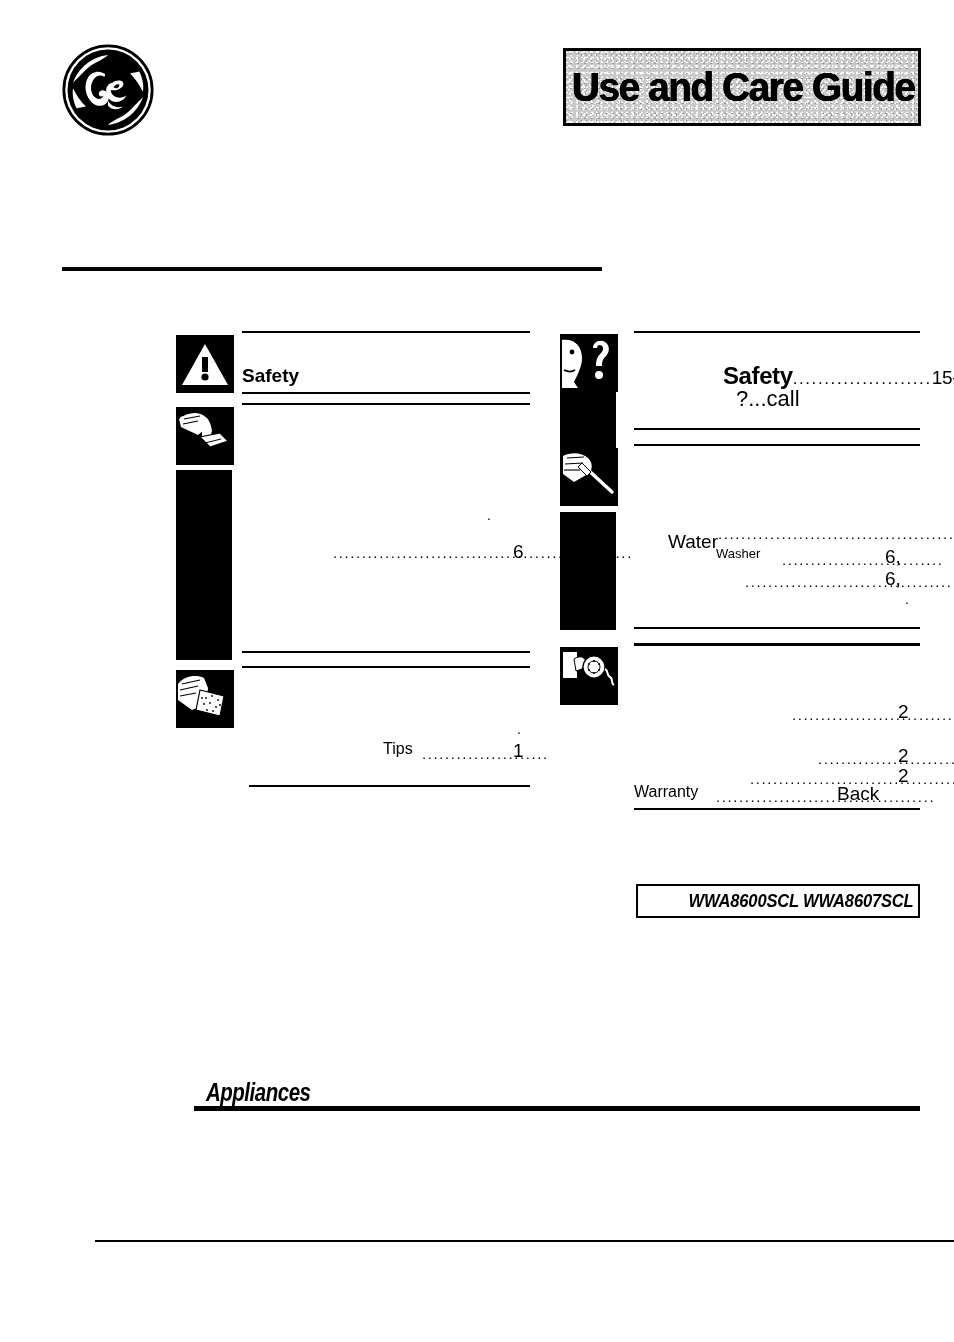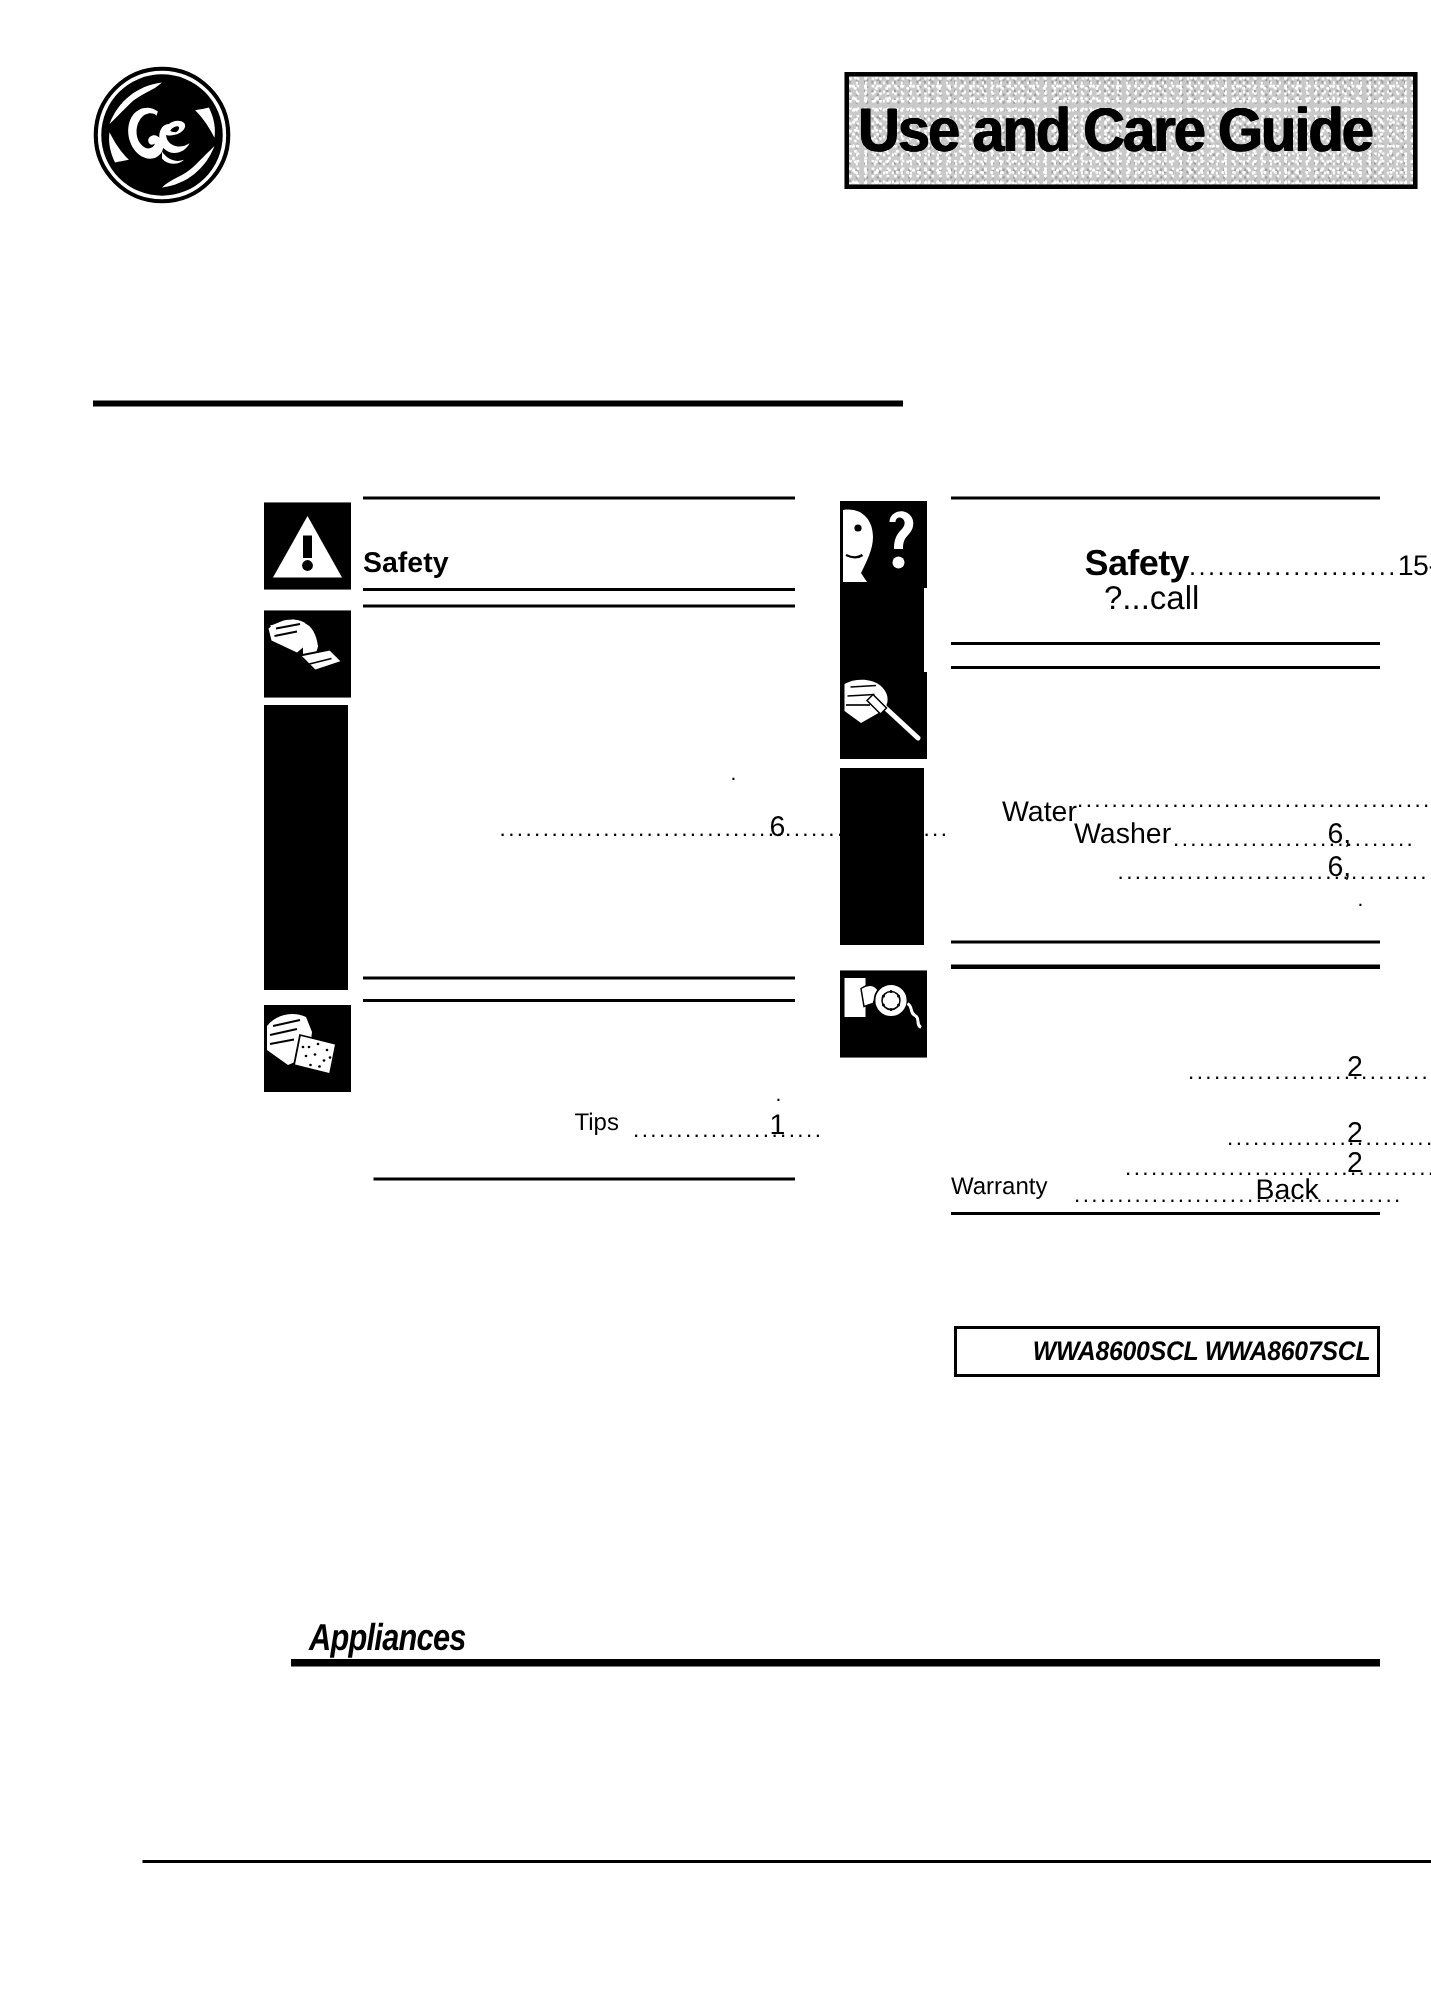--- a/index.html
+++ b/index.html
@@ -38,21 +38,20 @@
     background-color: #c9c9c9;
     background-image:
       radial-gradient(circle at 20% 28%, #ffffff 0.8px, transparent 1.1px),
       radial-gradient(circle at 62% 12%, #ffffff 0.9px, transparent 1.2px),
       radial-gradient(circle at 88% 72%, #ffffff 0.7px, transparent 1.0px),
       radial-gradient(circle at 38% 82%, #ffffff 0.9px, transparent 1.2px),
       radial-gradient(circle at 8% 62%, #9a9a9a 0.8px, transparent 1.1px),
       radial-gradient(circle at 74% 46%, #9a9a9a 0.7px, transparent 1.0px);
     background-size: 5px 5px, 7px 7px, 6px 6px, 8px 8px, 5px 6px, 7px 5px;
     overflow: hidden;
-    padding-left: 24px;
   }
   .banner-text {
     position: absolute;
     left: 6px;
     top: 50%;
     transform: translateY(-50%) scaleX(0.94);
     transform-origin: left center;
     white-space: nowrap;
     font-size: 41px;
     font-weight: bold;
@@ -305,21 +304,21 @@
     <path d="M7 10 L24 9" stroke="#000" stroke-width="1.1"></path>
     <path d="M5 16 L23 15" stroke="#000" stroke-width="1.1"></path>
     <path d="M4 22 L20 22" stroke="#000" stroke-width="1.1"></path>
 
     <path d="M26 20 L52 44" stroke="#fff" stroke-width="3.4" stroke-linecap="round"></path>
     <path d="M22 15 L31 24 L27 28 L18 19 Z" fill="#fff" stroke="#000" stroke-width="1"></path>
   </svg>
 </div>
 <div class="toc-row" style="left:668px; top:532px; font-size:19px;">Water</div>
 <div class="toc-row toc-lead" style="left:718px; top:526px;">..................................................</div>
-<div class="toc-row" style="left:716px; top:547px; font-size:19px;">Washer</div>
+<div class="toc-row" style="left:716px; top:547px; font-size:13px;">Washer</div>
 <div class="toc-row toc-lead" style="left:782px; top:552px;">............................</div>
 <div class="toc-row" style="left:885px; top:547px; font-size:19px;">6,</div>
 <div class="toc-row toc-lead" style="left:745px; top:574px;">........................................</div>
 <div class="toc-row" style="left:885px; top:569px; font-size:19px;">6,</div>
 <div class="toc-row" style="left:905px; top:592px; font-size:14px;">.</div>
 <div class="hr" style="left:634px; top:627px; width:286px; height:2px;"></div>
 
 <div class="hr" style="left:634px; top:643px; width:286px; height:3px;"></div>
 <div class="icon-tile" style="left:560px; top:647px; width:58px; height:58px;">
   <svg viewBox="0 0 58 58" xmlns="http://www.w3.org/2000/svg">

